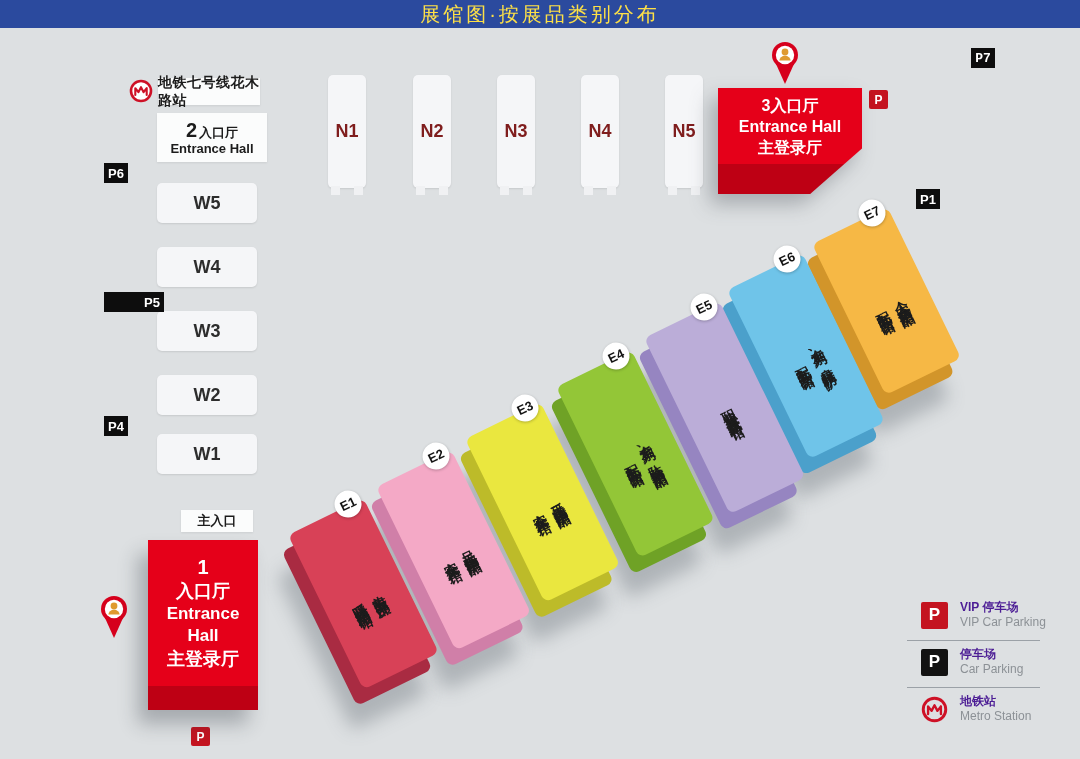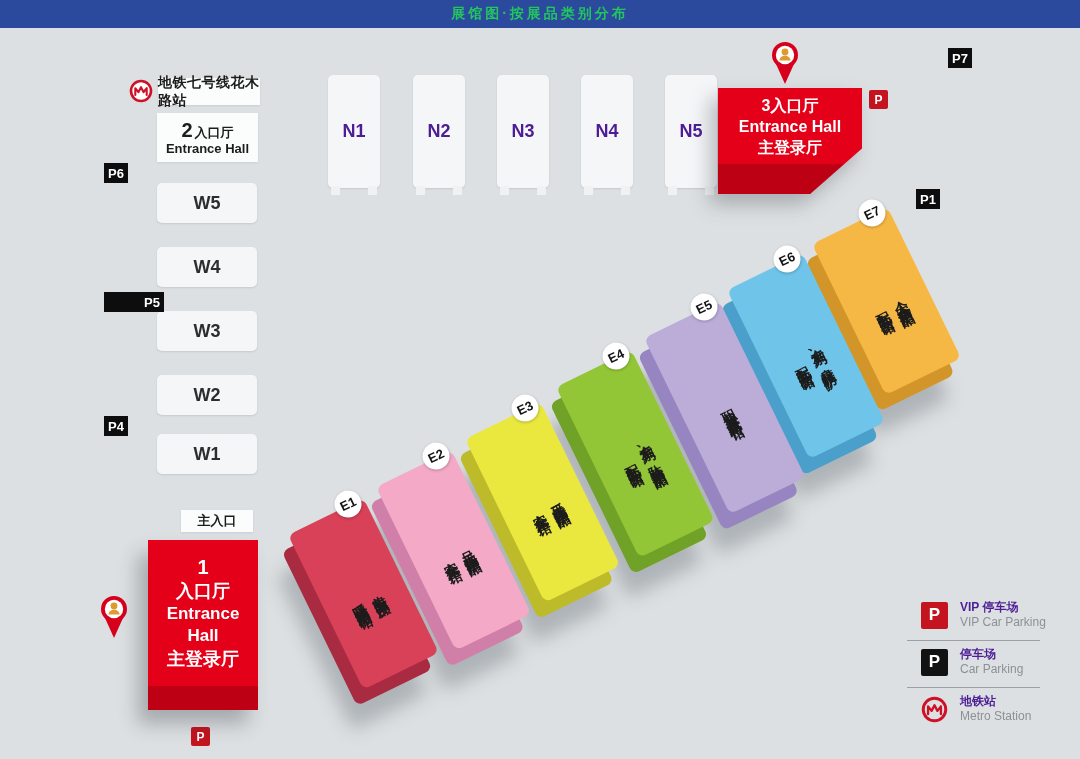--- a/index.html
+++ b/index.html
@@ -2,41 +2,41 @@
 <html><head>
 <meta charset="utf-8">
 <style>
   html,body{margin:0;padding:0;}
   body{font-family:"Liberation Sans","DejaVu Sans",sans-serif;}
   #stage{position:relative;width:1080px;height:759px;background:#DDE0E2;overflow:hidden;}
 
   
   .banner{position:absolute;left:0;top:0;width:100%;height:28px;background:#2B4A9E;
     display:flex;align-items:center;justify-content:center;}
-  .banner span{color:#22c55e;font-size:14px;font-weight:bold;letter-spacing:3px;}
+  .banner span{color:#fde047;font-size:20px;font-weight:normal;letter-spacing:3px;}
 
   
   .chip{position:absolute;background:#FBFCFC;color:#1c1c1c;box-shadow:0 1px 2px rgba(0,0,0,.08);}
   .metro-chip{left:158px;top:78px;width:102px;height:27px;display:flex;align-items:center;justify-content:center;
     font-size:14px;font-weight:bold;letter-spacing:.5px;}
   .metro-logo-top{position:absolute;left:129px;top:79px;}
-  .entrance2{left:157px;top:113px;width:101px;height:49px;display:flex;flex-direction:column;
+  .entrance2{left:157px;top:113px;width:110px;height:49px;display:flex;flex-direction:column;
     align-items:center;justify-content:center;font-weight:bold;line-height:1.15;}
   .e2num{font-size:20px;}
   .e2zh{font-size:13px;margin-left:2px;}
   .e2en{font-size:13px;}
   .main-chip{left:181px;top:510px;width:72px;height:22px;display:flex;align-items:center;justify-content:center;
     font-size:13px;font-weight:bold;}
 
   
   .w-hall{position:absolute;left:157px;width:100px;height:40px;background:#F5F6F8;border-radius:5px;
     display:flex;align-items:center;justify-content:center;font-size:18px;font-weight:bold;color:#2d2d2d;
     box-shadow:0 1px 2px rgba(0,0,0,.10);}
-  .n-hall{position:absolute;top:75px;width:52px;height:113px;background:#F5F6F8;border-radius:5px;
-    display:flex;align-items:center;justify-content:center;font-size:18px;font-weight:bold;color:#4c1d95;
+  .n-hall{position:absolute;top:75px;width:38px;height:113px;background:#F5F6F8;border-radius:5px;
+    display:flex;align-items:center;justify-content:center;font-size:18px;font-weight:bold;color:#7f1d1d;
     box-shadow:0 1px 2px rgba(0,0,0,.10);}
   .n-hall::before,.n-hall::after{content:"";position:absolute;bottom:-7px;width:9px;height:9px;background:#F0F1F3;}
   .n-hall::before{left:3px;} .n-hall::after{right:3px;}
 
   
   .pblack{position:absolute;width:24px;height:20px;background:#0d0d0d;color:#fff;font-weight:bold;font-size:13px;
     display:flex;align-items:center;justify-content:center;}
   .pred{position:absolute;width:19px;height:19px;border-radius:2px;color:#fff;font-weight:bold;font-size:12px;
     display:flex;align-items:center;justify-content:center;background:#C41420;}
 
@@ -99,21 +99,21 @@
       <div class="w-hall" style="top: 183px;">W5</div>
       <div class="w-hall" style="top: 247px;">W4</div>
       <div class="w-hall" style="top: 311px;">W3</div>
       <div class="w-hall" style="top: 375px;">W2</div>
       <div class="w-hall" style="top: 434px;">W1</div>
       <div class="n-hall" style="left: 328px;">N1</div>
       <div class="n-hall" style="left: 413px;">N2</div>
       <div class="n-hall" style="left: 497px;">N3</div>
       <div class="n-hall" style="left: 581px;">N4</div>
       <div class="n-hall" style="left: 665px;">N5</div>
-      <div class="pblack" style="left: 948px; top: 48px;">P7</div>
+      <div class="pblack" style="left: 971px; top: 48px; font-family: Liberation Mono, monospace;">P7</div>
       <div class="pblack" style="left: 104px; top: 163px;">P6</div>
       <div class="pblack" style="left: 104px; top: 292px; padding-left: 36px;">P5</div>
       <div class="pblack" style="left: 104px; top: 416px;">P4</div>
       <div class="pblack" style="left: 916px; top: 189px;">P1</div>
       <div class="pred" style="left: 869px; top: 90px; background: rgb(196, 20, 32);">P</div>
       <div class="pred" style="left: 191px; top: 727px; background: rgb(196, 20, 32);">P</div>
       <div class="ehall" style="left: 288px; top: 535px; height: 172px; background: rgb(216, 65, 87); z-index: 20; box-shadow: rgb(169, 43, 66) -13px 12px 0px, rgba(90, 96, 106, 0.35) -28px 32px 18px;">
         <div class="badge">E1</div>
         <div class="label-wrap"><div class="vlabel"><div>头眼面部及</div><div>呼吸防护用品馆</div></div></div>
       </div>

